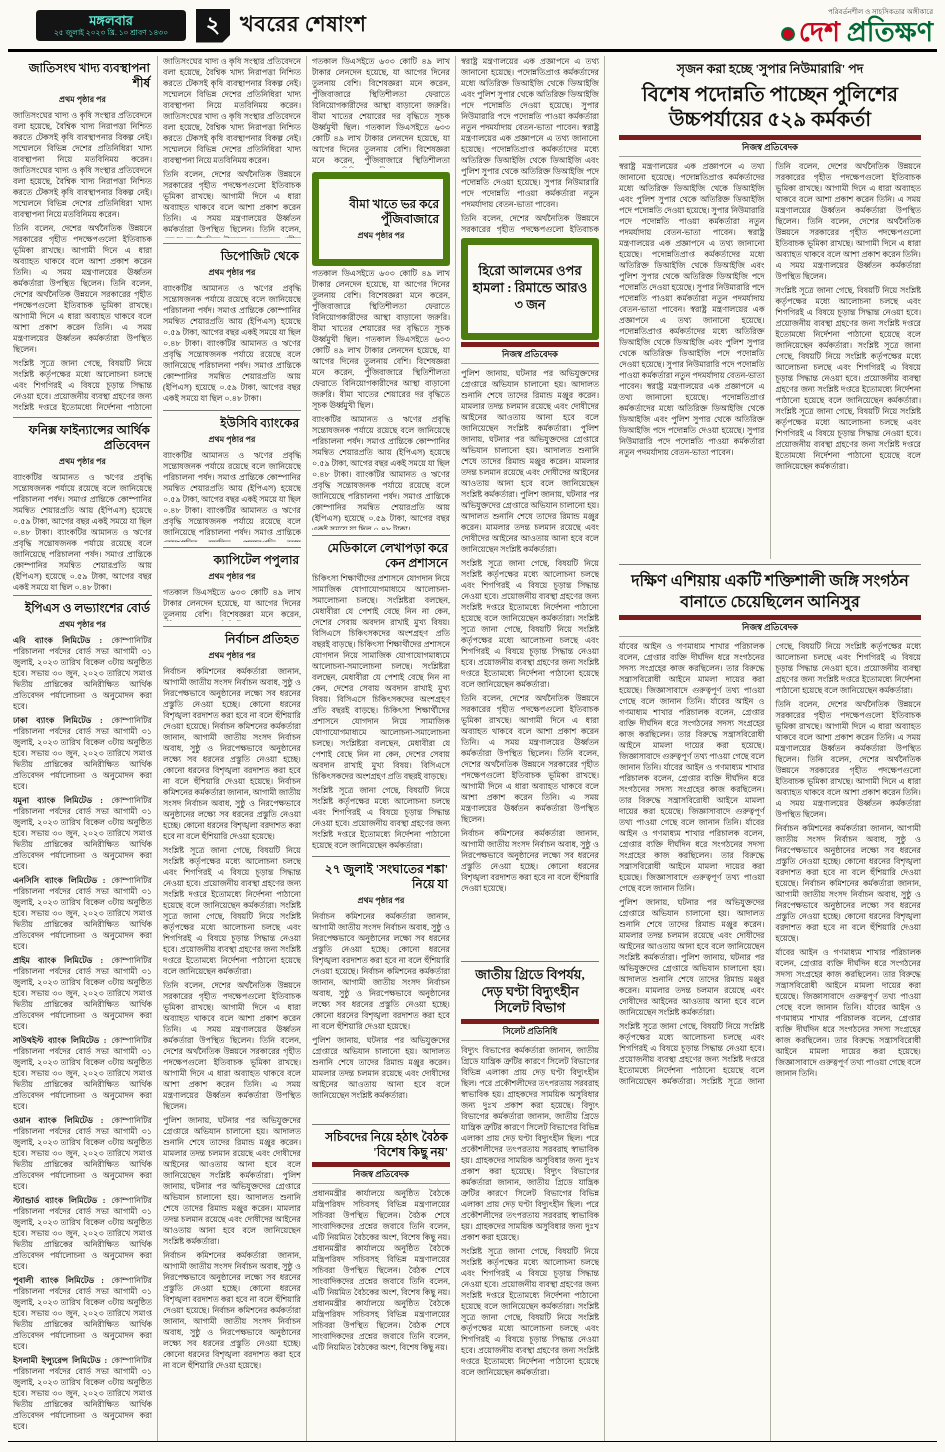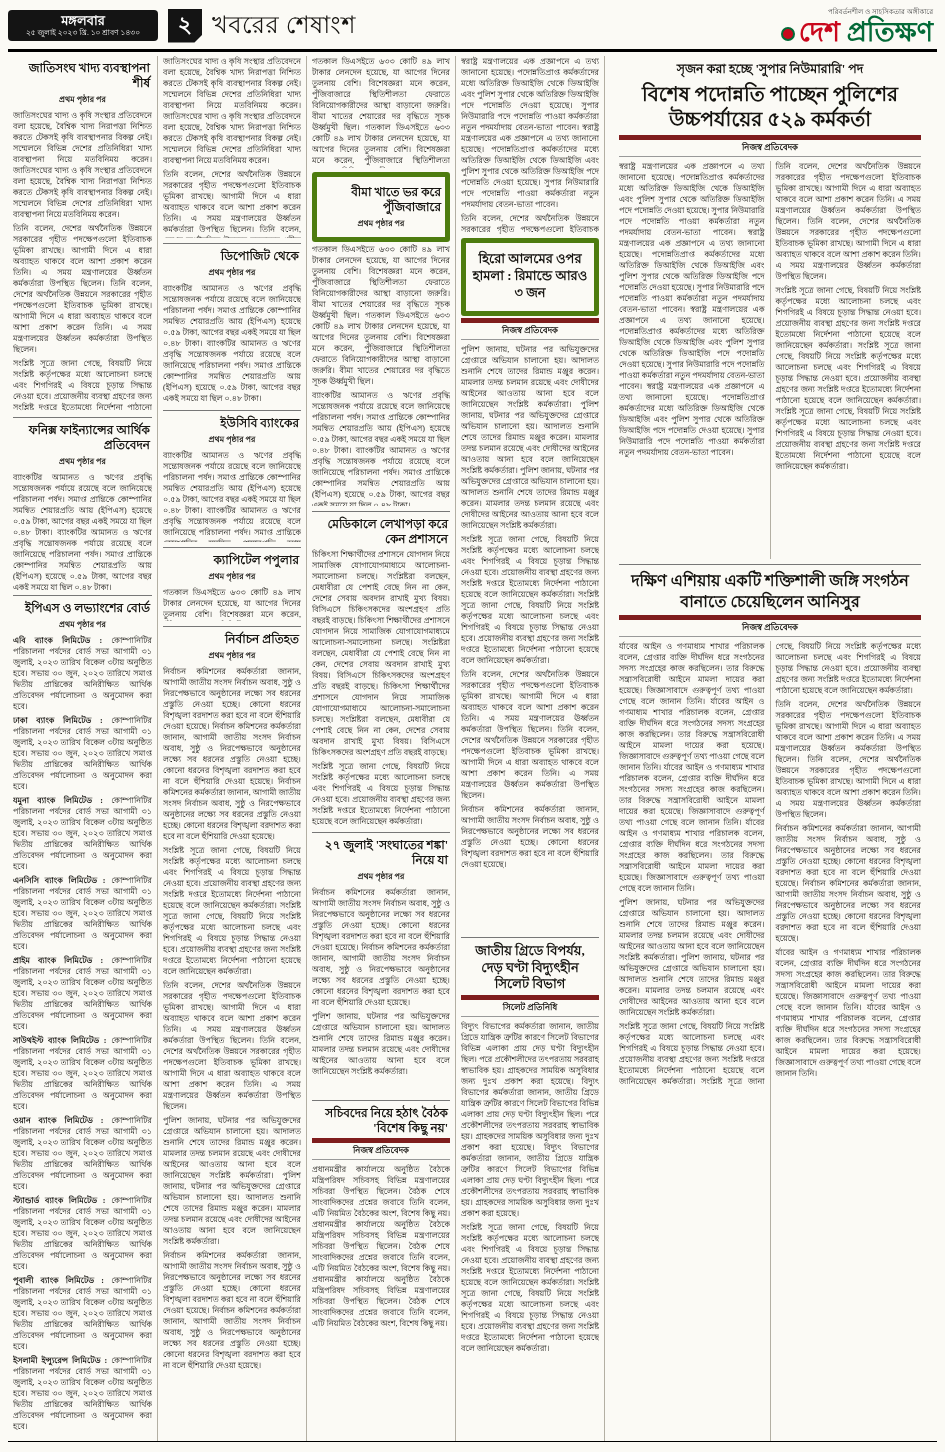--- a/index.html
+++ b/index.html
@@ -14,32 +14,32 @@
     background:#fbfaf5;
     padding:6px 8px 4px;
     overflow:hidden;
   }
   
   .masthead {
     display:flex; align-items:center; gap:10px;
     height:46px; border-bottom:3px solid #000; padding-bottom:4px;
   }
   .datebox {
-    background:#141414; color:#ffffff; text-align:center;
-    padding:4px 10px; border-radius:4px; min-width:150px;
+    background:#141414; color:#5eead4; text-align:center;
+    padding:4px 10px; border-radius:4px; min-width:150px;margin-left:28px;
   }
   .datebox .weekday { font-size:13px; font-weight:bold; line-height:1.15; }
   .datebox .date { font-size:7.5px; line-height:1.2; }
   .pagenum {
     width:34px; height:34px; background:#141414; color:#fff;
     display:flex; align-items:center; justify-content:center;
     font-size:22px; font-weight:bold;
     clip-path:polygon(0 0,100% 0,100% 78%,78% 100%,0 100%);
   }
-  .section-title { font-size:24px; font-weight:normal; letter-spacing:.5px; }
+  .section-title { font-size:21px; font-weight:bold; letter-spacing:.5px; }
   .logo { margin-left:auto; text-align:right; padding-right:4px; }
   .tagline { font-size:7px; color:#444; margin-bottom:1px; }
   .paper-name { font-size:27px; font-weight:bold; line-height:1; white-space:nowrap; }
   .paper-name .sun {
     display:inline-block; width:14px; height:14px; border-radius:50%;
     background:#c9081d; border:2px solid #046a38; margin-right:4px;
   }
   .w1 { color:#c9081d; }
   .w2 { color:#046a38; }
   
@@ -52,21 +52,21 @@
   .bt p { margin-bottom:3px; }
   .bt .item b { font-weight:bold; }
   .h-sm { font-size:12px; font-weight:bold; text-align:right; line-height:1.25; margin:5px 2px 2px; }
   .h-md { font-size:13px; font-weight:bold; text-align:center; line-height:1.3; margin:4px 2px 2px; }
   .h-lg { font-size:16px; font-weight:bold; text-align:center; line-height:1.3; margin:6px 4px 2px; }
   .h-xl { font-size:20px; font-weight:bold; text-align:center; line-height:1.25; margin:2px 4px 3px; }
   .kicker { font-size:12.5px; font-weight:bold; text-align:center; margin-top:4px; }
   .cont { font-size:8px; font-weight:bold; text-align:center; margin:1px 0 4px; }
   .byline { font-size:8.5px; font-weight:bold; text-align:center; margin:2px 0 4px; border-top:5px solid #7f1d1d; border-bottom:1px solid #999; padding:1px 0; }
   .rule { border-top:1px solid #777; margin:5px 0; }
-  .boxed { border:5px solid #4d7c0f; border-radius:3px; padding:7px 2px; margin:4px 0 2px; }
+  .boxed { border:7px solid #4d7c0f; border-radius:3px; padding:17px 2px; margin:4px 0 2px; }
   .twocol { column-count:2; column-gap:11px; column-rule:1px solid #b3afa3; }
 </style>
 </head>
 <body>
 
 <div class="page">
 
   <header class="masthead">
     <div class="datebox">
       <div class="weekday">মঙ্গলবার</div>

